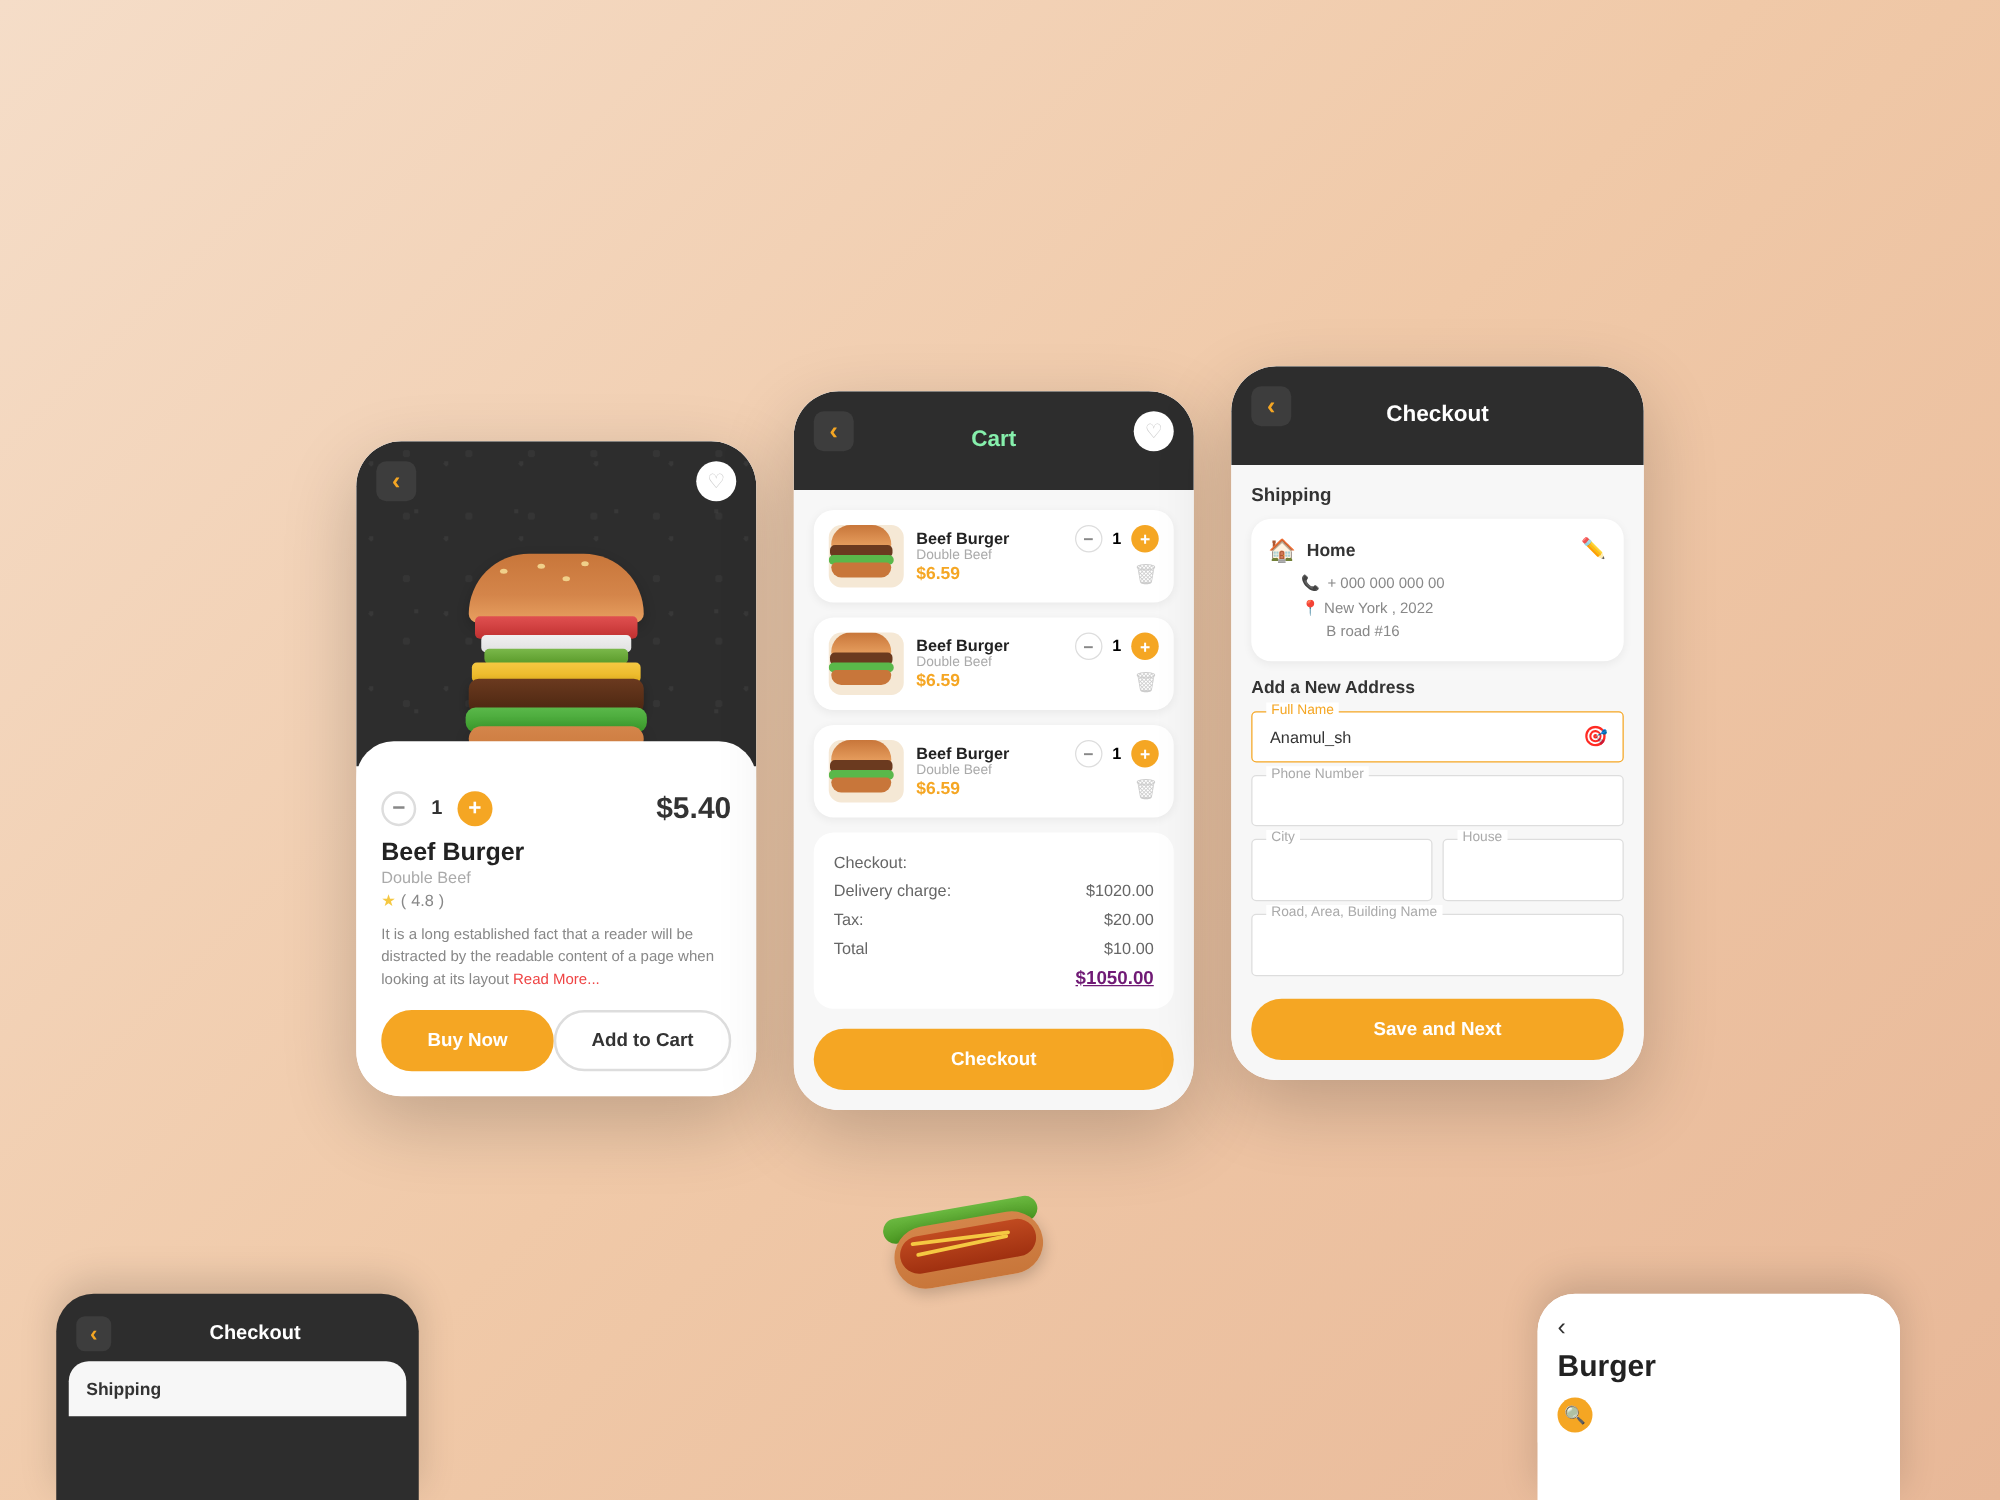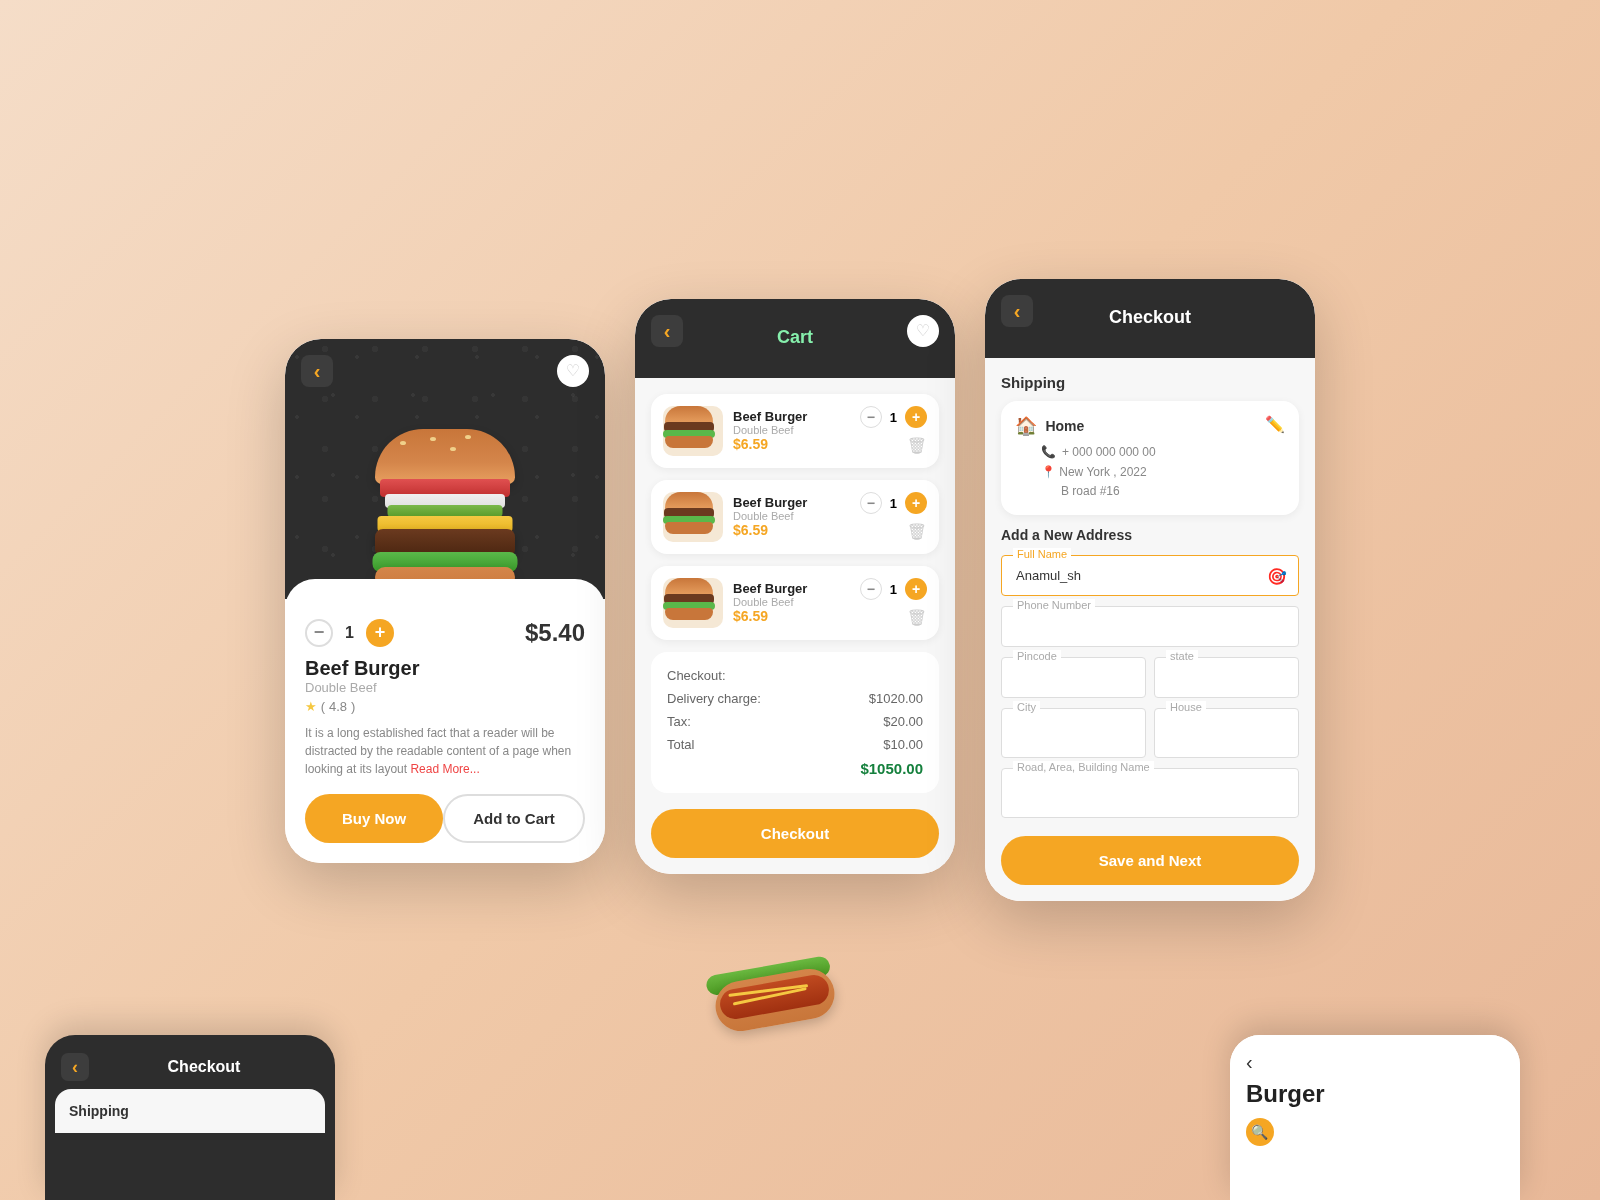--- a/index.html
+++ b/index.html
@@ -845,21 +845,21 @@
           <span>$1020.00</span>
         </div>
         <div class="summary-row">
           <span>Tax:</span>
           <span>$20.00</span>
         </div>
         <div class="summary-row">
           <span>Total</span>
           <span>$10.00</span>
         </div>
-        <div style="text-align:right;font-size:15px;font-weight:700;color:#15803d;margin-top:8px;">$1050.00</div>
+        <div style="text-align:right;font-size:15px;font-weight:700;color:#701a75;margin-top:8px;text-decoration:underline;">$1050.00</div>
       </div>
 
       <button class="checkout-btn">Checkout</button>
     </div>
   </div>
 
   <div class="screen-checkout phone-screen">
     <div class="checkout-header">
       <div class="back-btn"></div>
       <div class="checkout-title">Checkout</div>
@@ -893,30 +893,20 @@
         <span class="location-icon">🎯</span>
       </div>
 
       
       <div class="form-group">
         <label style="color:#aaa;">Phone Number</label>
         <input class="form-input gray" type="text" style="">
       </div>
 
       
-      <div class="form-row">
-        <div class="form-group">
-          <label style="color:#aaa;">Pincode</label>
-          <input class="form-input gray" type="text" style="">
-        </div>
-        <div class="form-group">
-          <label style="color:#aaa;">state</label>
-          <input class="form-input gray" type="text" style="">
-        </div>
-      </div>
 
       
       <div class="form-row">
         <div class="form-group">
           <label style="color:#aaa;text-align:right;">City</label>
           <input class="form-input gray" type="text" style="height: 50px;">
         </div>
         <div class="form-group">
           <label style="color:#aaa;">House</label>
           <input class="form-input gray" type="text" style="height: 50px;">

